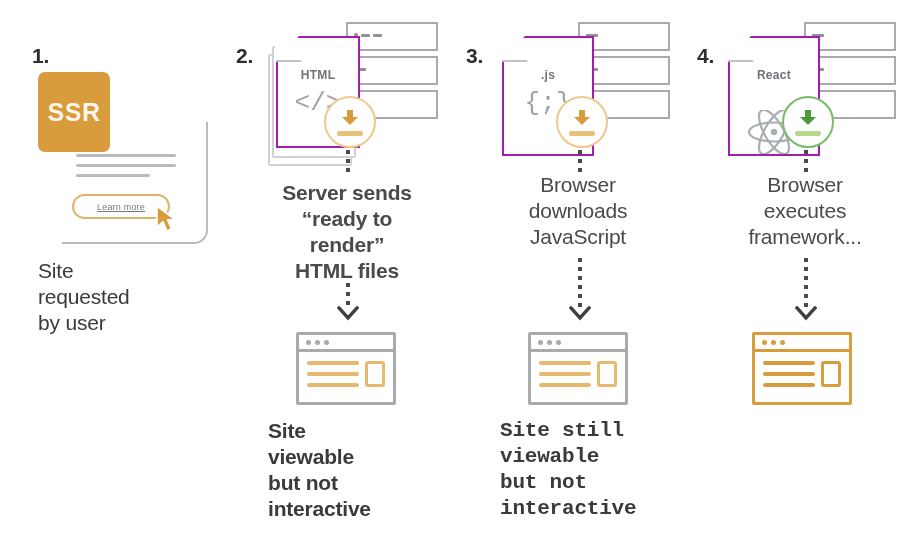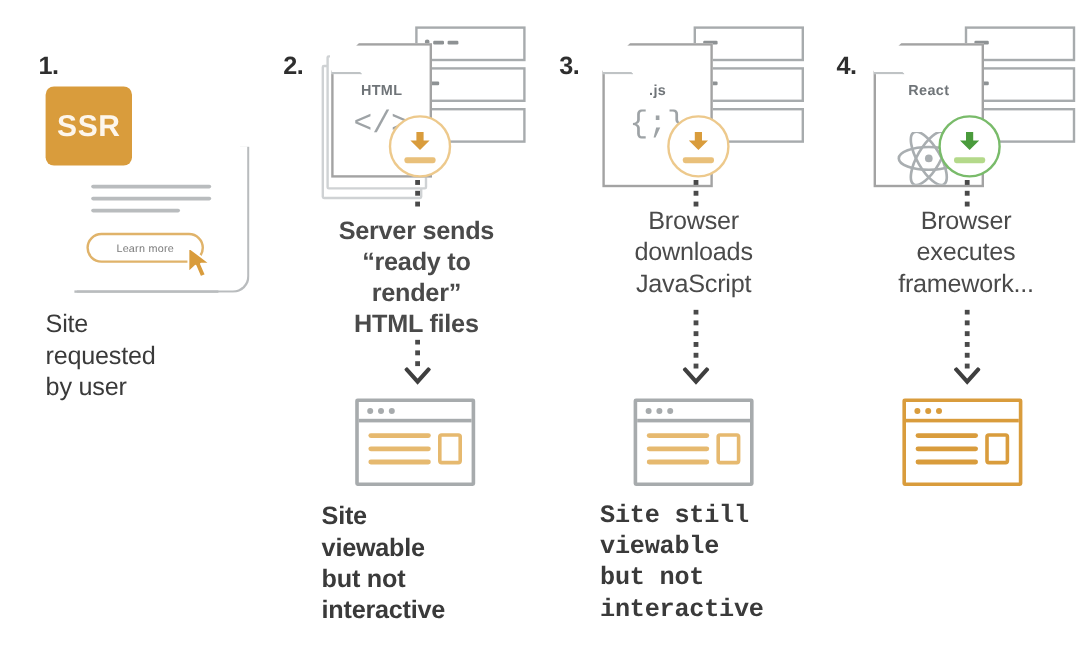--- a/index.html
+++ b/index.html
@@ -32,39 +32,39 @@
     position:absolute;left:26px;top:50px;width:144px;height:122px;
     border:2px solid #b9bcbe;
     border-radius:0 0 14px 0;
     border-top:none;border-left:none;
     box-sizing:border-box;
   }
   .pageoutline:after{
     content:"";position:absolute;left:-2px;bottom:-2px;width:120px;height:2px;background:#b9bcbe;
   }
   .ssrbox{
-    position:absolute;left:0;top:0;width:72px;height:66px;
+    position:absolute;left:0;top:0;width:72px;height:80px;
     background:#d99c3c;border-radius:7px;
     display:flex;align-items:center;justify-content:center;
   }
   .ssrbox span{
     color:#fdf6ec;font-weight:bold;font-size:25px;letter-spacing:.5px;
   }
   .lines{position:absolute;left:38px;top:82px;width:100px;}
   .lines i{display:block;background:#b9bcbe;height:3px;border-radius:2px;margin-bottom:7px;}
   .lines i:nth-child(1){width:100px;}
   .lines i:nth-child(2){width:100px;}
   .lines i:nth-child(3){width:74px;}
   .learnpill{
     position:absolute;left:34px;top:122px;width:98px;height:25px;
     border:2px solid #e0b36a;border-radius:14px;
     display:flex;align-items:center;justify-content:center;
     box-sizing:border-box;background:#fff;
   }
-  .learnpill span{font-size:9px;color:#7a7a7a;letter-spacing:.2px;}
+  .learnpill span{font-size:9px;color:#7a7a7a;letter-spacing:.2px;text-decoration:underline;}
   .cursor{position:absolute;left:116px;top:132px;width:26px;height:30px;}
 
   
   .filestack{position:absolute;top:22px;width:170px;height:140px;}
   .fs2{left:268px;}
   .fs3{left:500px;}
   .fs4{left:726px;}
 
   .bars{position:absolute;right:0;top:0;width:92px;}
   .bar{
@@ -74,21 +74,21 @@
   .bar .tick{position:absolute;left:6px;top:10px;height:3px;width:12px;background:#8e9294;border-radius:1px;}
   .bar .dots{position:absolute;left:6px;top:9px;display:flex;gap:3px;align-items:center;}
   .bar .dots b{width:4px;height:4px;border-radius:50%;background:#8e9294;display:block;}
   .bar .dots s{width:9px;height:3px;background:#8e9294;display:block;text-decoration:none;border-radius:1px;}
 
   .docback{
     position:absolute;background:#fff;border:2px solid #cfd2d4;box-sizing:border-box;border-radius:2px;
   }
   .doc{
     position:absolute;left:8px;top:14px;width:84px;height:112px;
-    background:#fff;border:2px solid #a3a3a3;box-sizing:border-box;
+    background:#fff;border:2px solid #a21caf;box-sizing:border-box;
     border-top-left-radius:0;
   }
   .doc .fold{
     position:absolute;left:-2px;top:-2px;width:24px;height:24px;
     background:#fff;border-right:2px solid #bfc3c5;border-bottom:2px solid #bfc3c5;
     transform:none;
     clip-path:polygon(0 0,100% 100%,0 100%);
   }
   .doc .foldcut{
     position:absolute;left:-3px;top:-3px;width:25px;height:25px;background:#fff;

